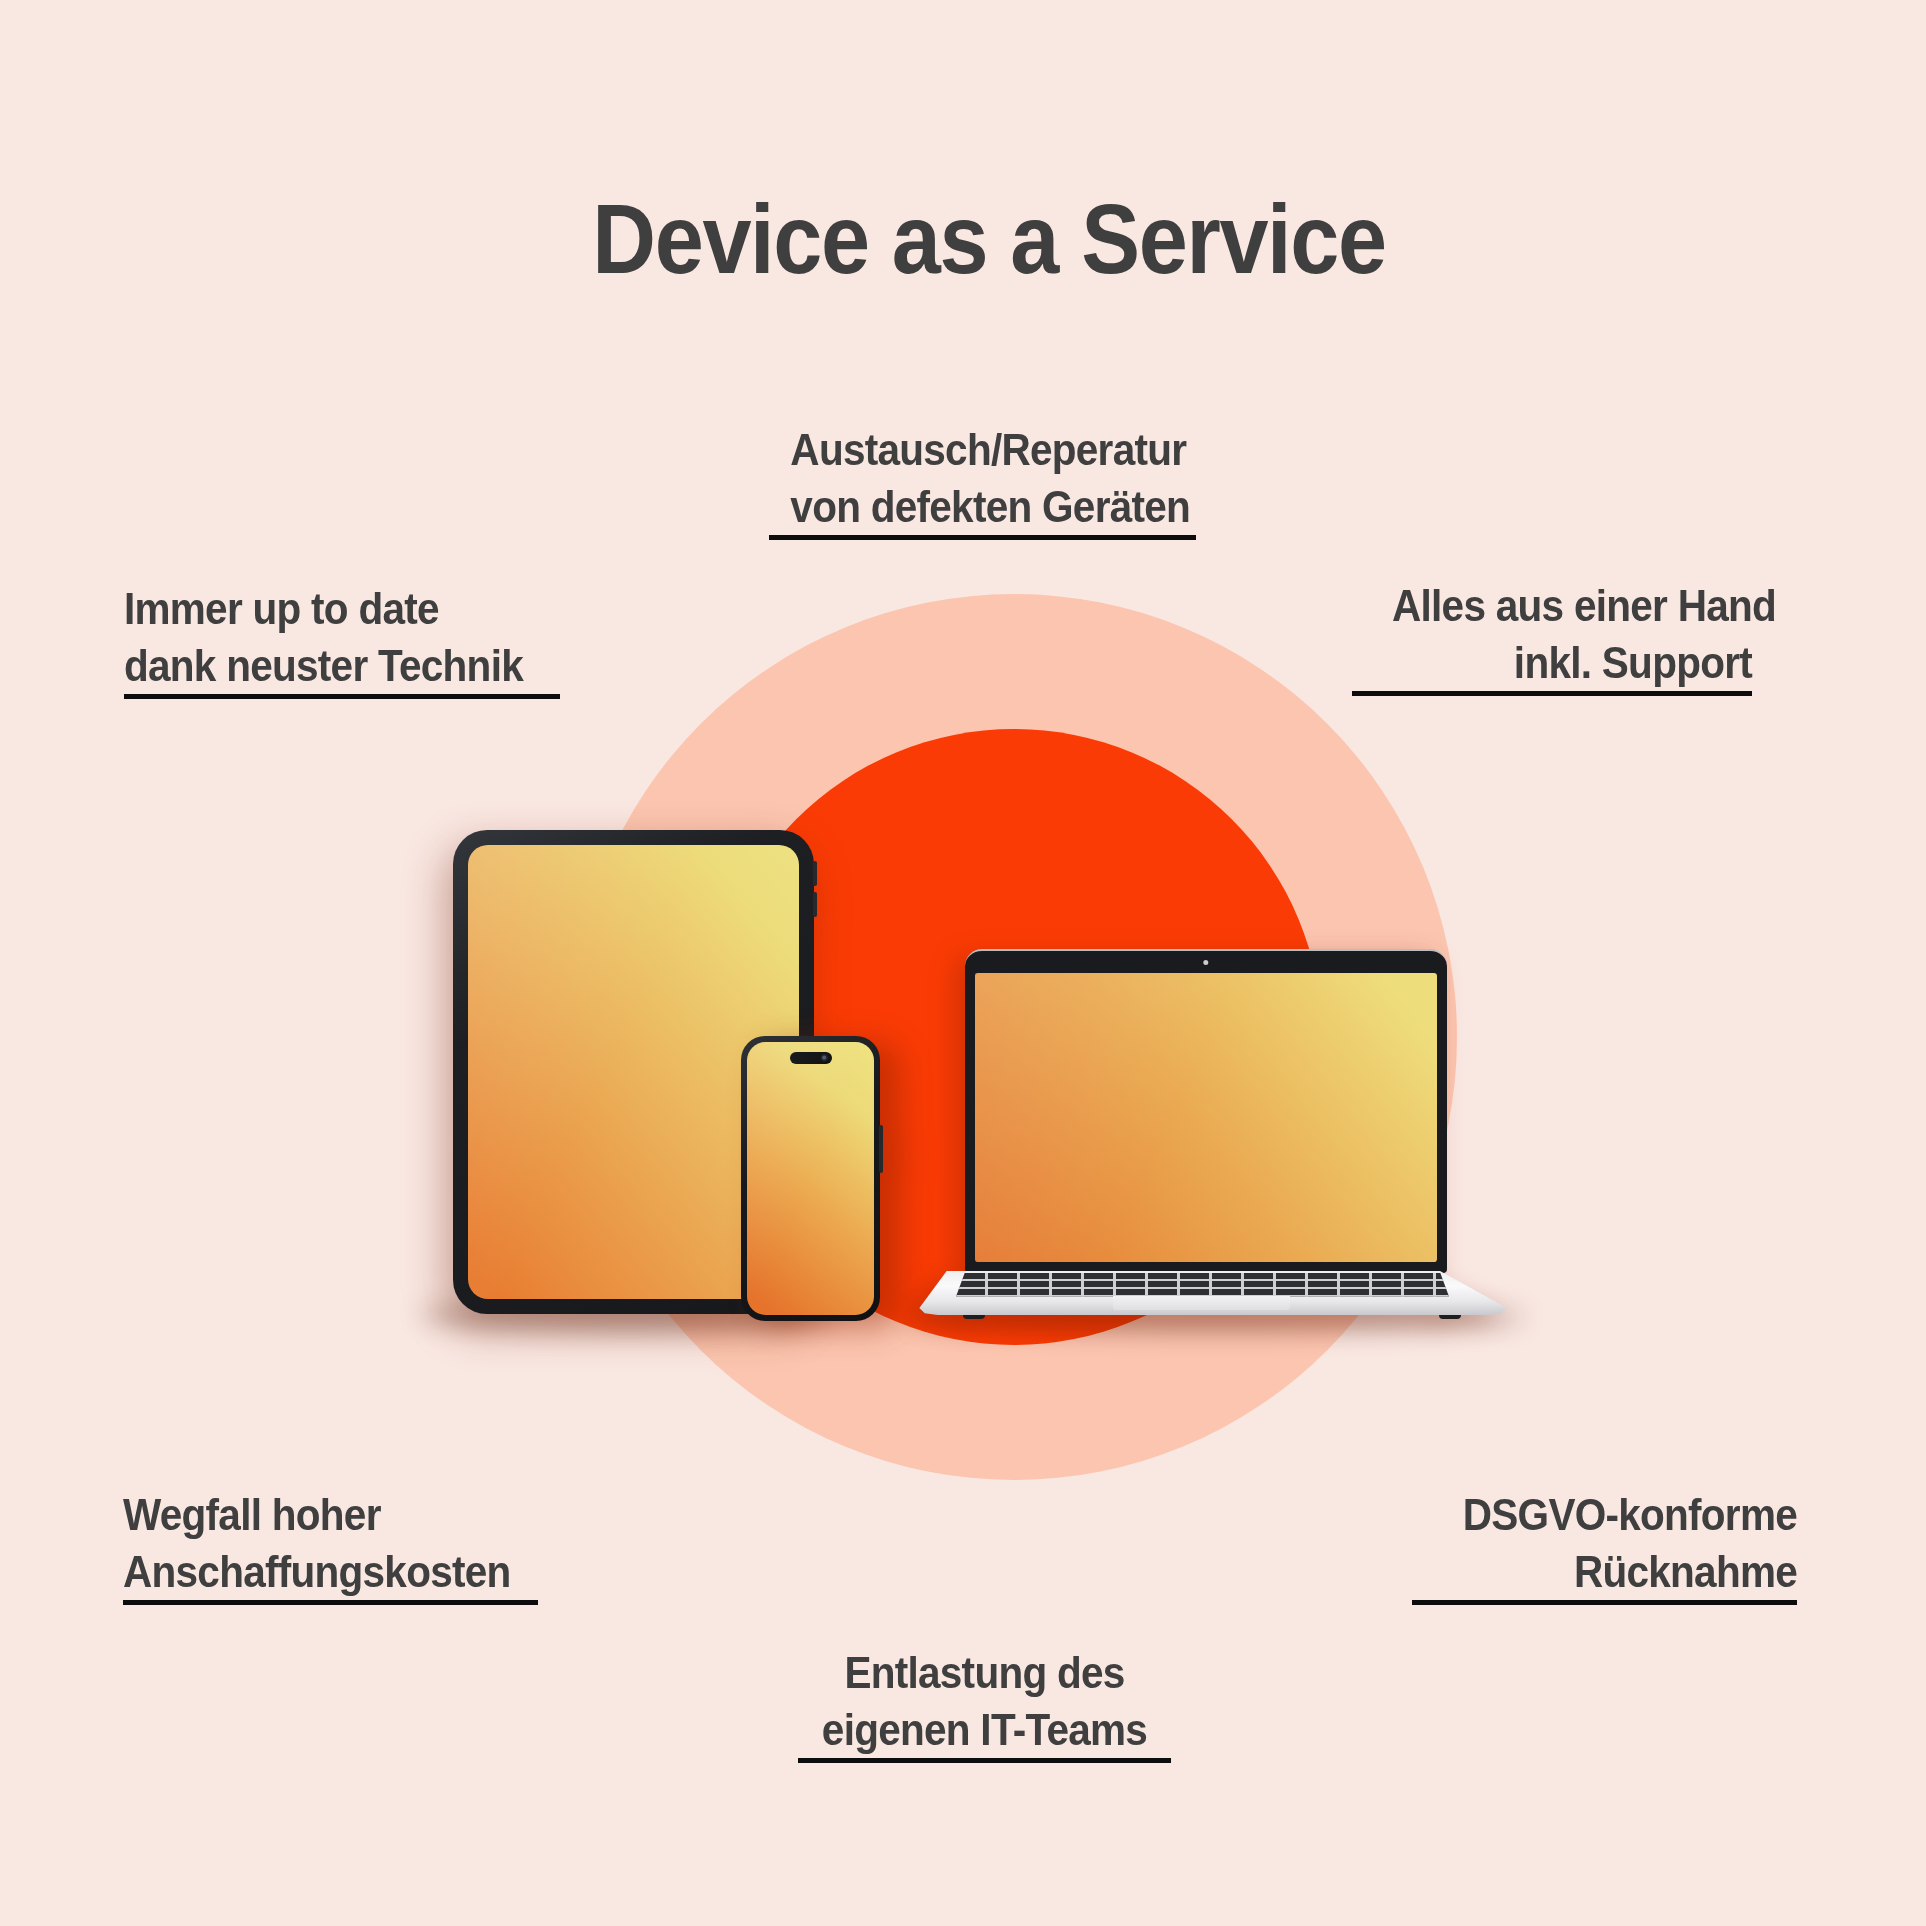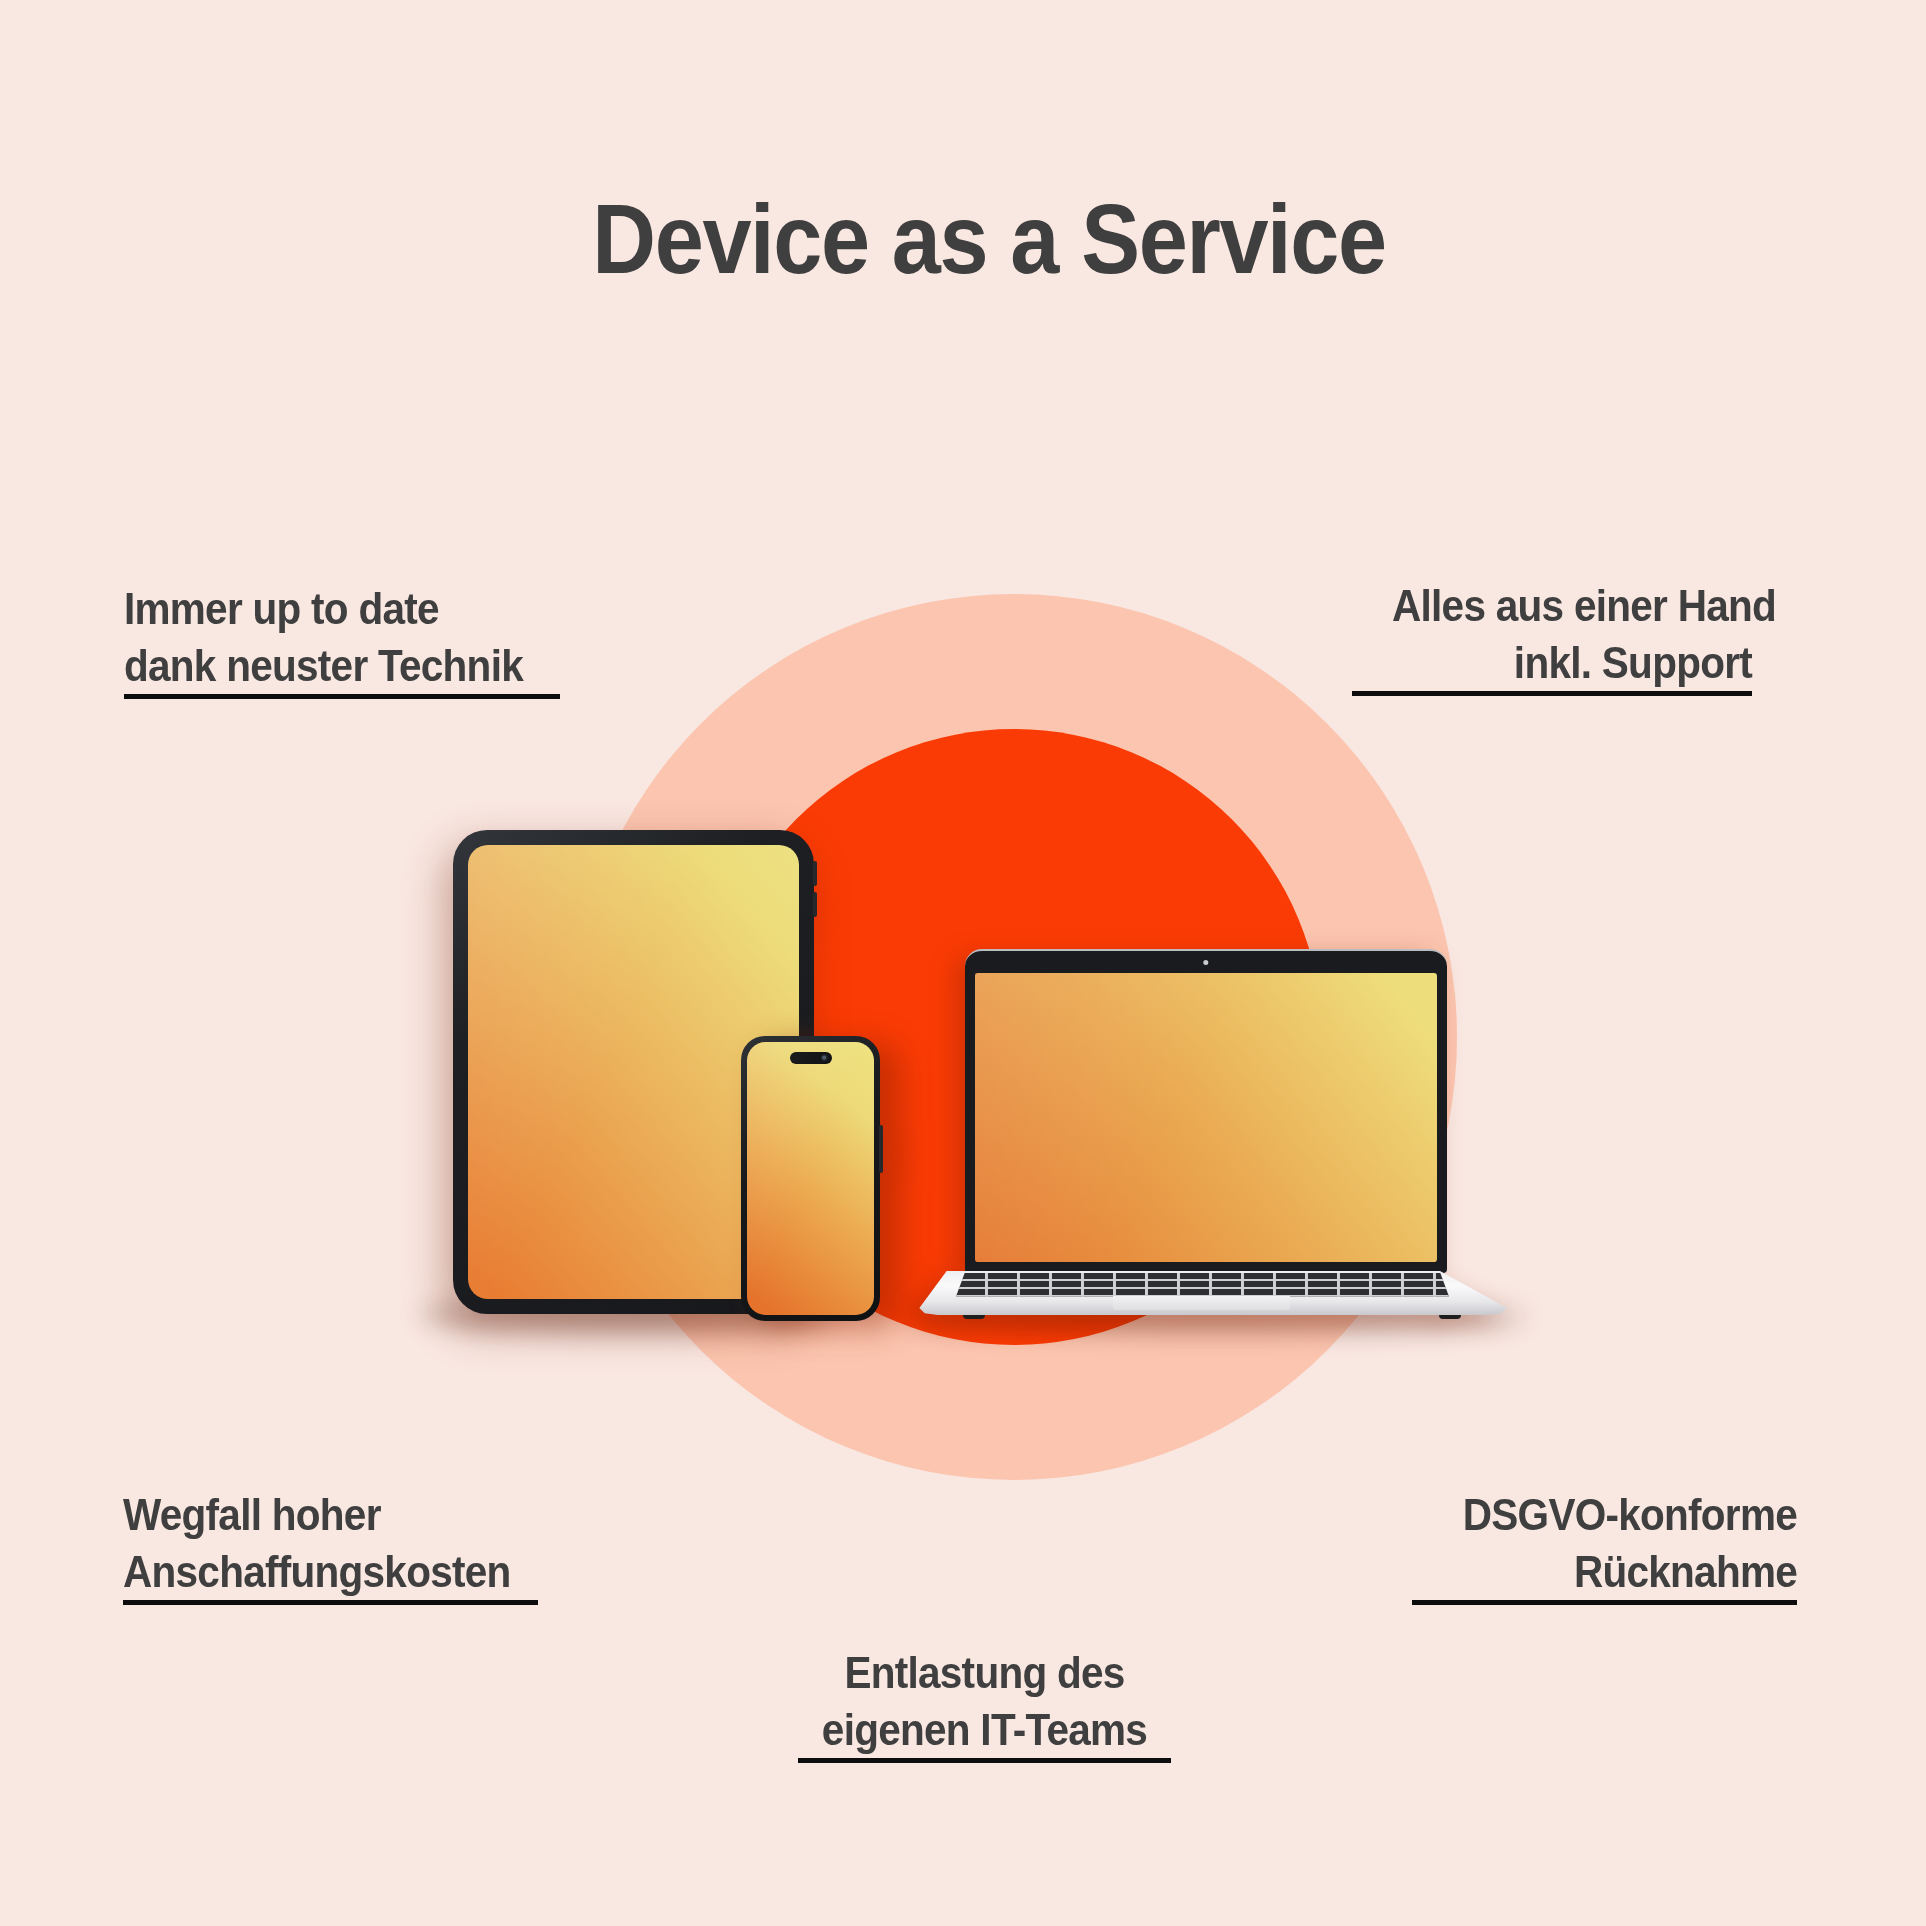--- a/index.html
+++ b/index.html
@@ -118,20 +118,27 @@
 <div class="canvas">
 
   <div class="circle circle-outer"></div>
   <div class="circle circle-inner"></div>
 
   <div class="gshadow gshadow-tablet"></div>
   <div class="gshadow gshadow-laptop"></div>
 
   <div class="title">Device as a Service</div>
 
+  <div class="label align-center" style="left:769px;top:421px;width:427px;">
+    <div class="lines">
+      <div>Austausch/Reperatur</div>
+      <div>von defekten Geräten</div>
+    </div>
+    <div class="rule"></div>
+  </div>
 
   <div class="label align-right" style="left:1352px;top:577px;width:400px;">
     <div class="lines">
       <div>Alles aus einer Hand</div>
       <div>inkl. Support</div>
     </div>
     <div class="rule"></div>
   </div>
 
   <div class="label align-left" style="left:124px;top:580px;width:436px;">

